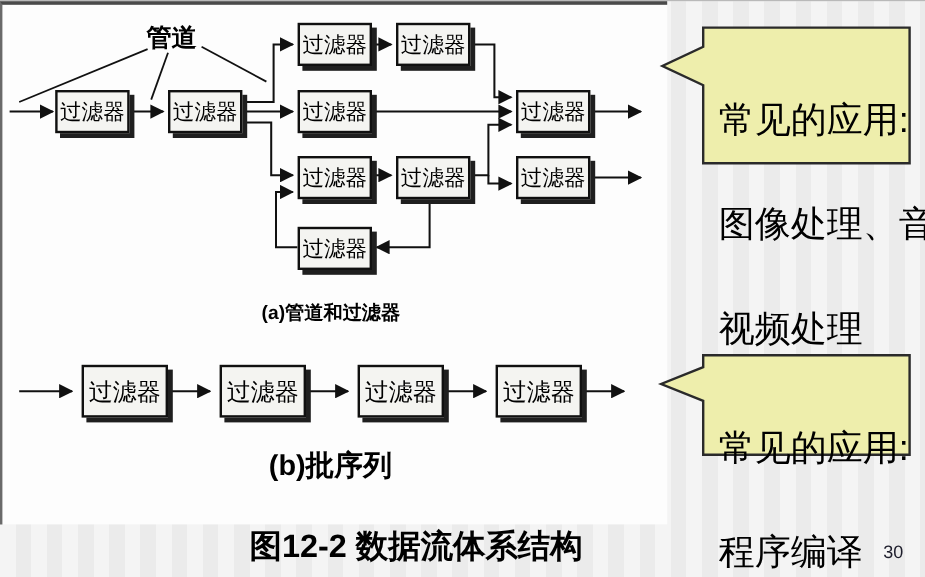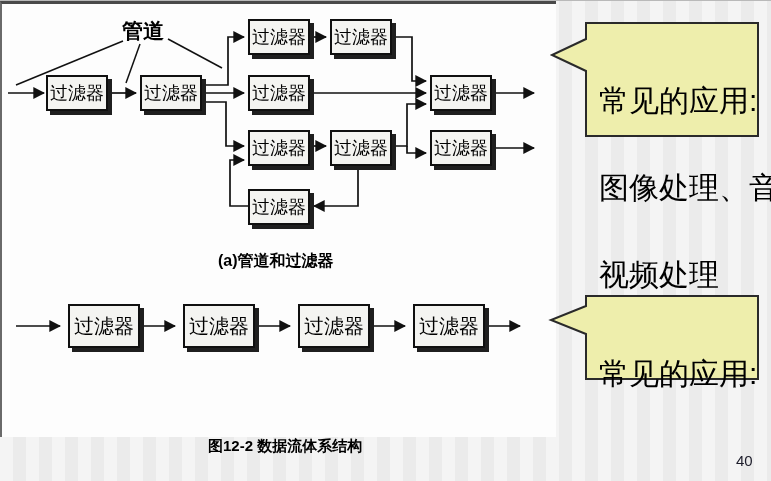--- a/index.html
+++ b/index.html
@@ -13,21 +13,21 @@
   .fbox{position:absolute;width:62px;height:36px;background:#f4f4f1;border:2px solid #101010;
         box-sizing:border-box;box-shadow:4px 4px 0 #1f1f1f;display:flex;align-items:center;
         justify-content:center;font-size:18px;color:#000;letter-spacing:0;}
   .fbox2{position:absolute;width:72px;height:44px;background:#f4f4f1;border:2px solid #101010;
         box-sizing:border-box;box-shadow:4px 4px 0 #1f1f1f;display:flex;align-items:center;
         justify-content:center;font-size:20px;color:#000;}
   .lbl{position:absolute;color:#000;white-space:nowrap;font-weight:bold;}
   #pipe-label{left:122px;top:16px;font-size:21px;}
   #cap-a{left:178px;top:250px;font-size:16px;margin-left:40px;}
   #cap-b{left:224px;top:371px;font-size:24px;}
-  #fig-cap{left:208px;top:436px;font-size:15px;}
+  #fig-cap{left:208px;top:436px;font-size:27px;}
   .callout-text{position:absolute;font-size:30px;line-height:29px;color:#000;white-space:pre;}
   #callout-a-text{left:599px;top:27px;}
   #callout-b-text{left:599px;top:300px;}
   #page-num{position:absolute;left:736px;top:451px;font-size:15px;color:#1d1d2b;}
 </style>
 </head>
 <body>
 
 <div id="page">
   <div id="whitebox"></div>
@@ -90,25 +90,27 @@
   <div class="fbox" style="left:430px;top:129px">过滤器</div>
   <div class="fbox" style="left:248px;top:188px">过滤器</div>
 
   <div class="fbox2" style="left:68px;top:303px">过滤器</div>
   <div class="fbox2" style="left:183px;top:303px">过滤器</div>
   <div class="fbox2" style="left:298px;top:303px">过滤器</div>
   <div class="fbox2" style="left:413px;top:303px">过滤器</div>
 
   <div id="pipe-label" class="lbl">管道</div>
   <div id="cap-a" class="lbl">(a)管道和过滤器</div>
+  <div id="cap-b" class="lbl">(b)批序列</div>
   <div id="fig-cap" class="lbl">图12-2 数据流体系结构</div>
 
   <div id="callout-a-text" class="callout-text">
     <div>常见的应用:</div>
     <div>图像处理、音</div>
     <div>视频处理</div>
   </div>
   <div id="callout-b-text" class="callout-text">
     <div>常见的应用:</div>
+    <div>程序编译</div>
   </div>
 
-  <div id="page-num">40</div>
+  <div id="page-num">30</div>
 </div>
 
 </body></html>

